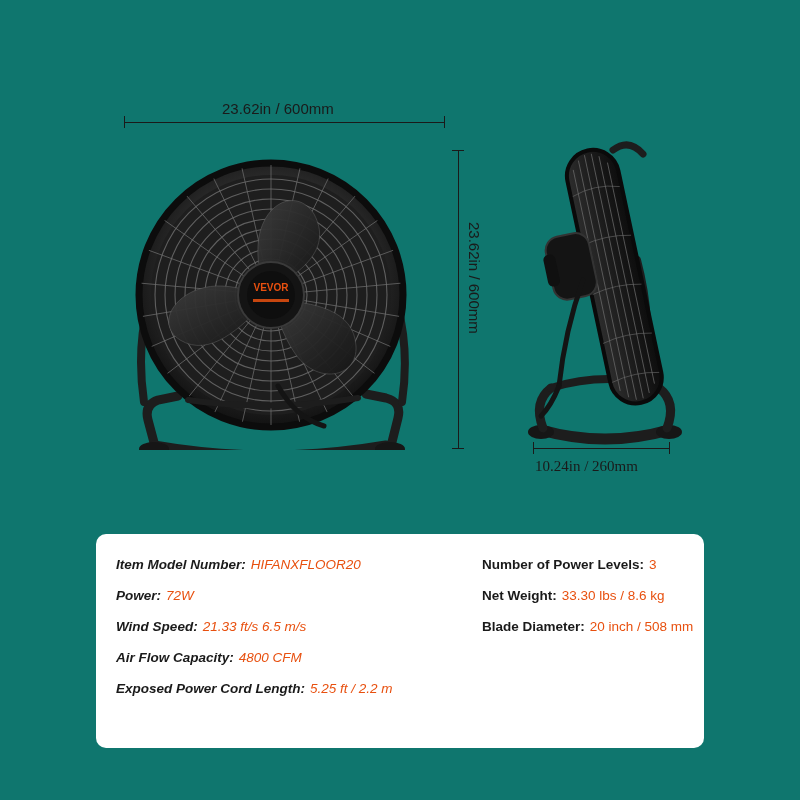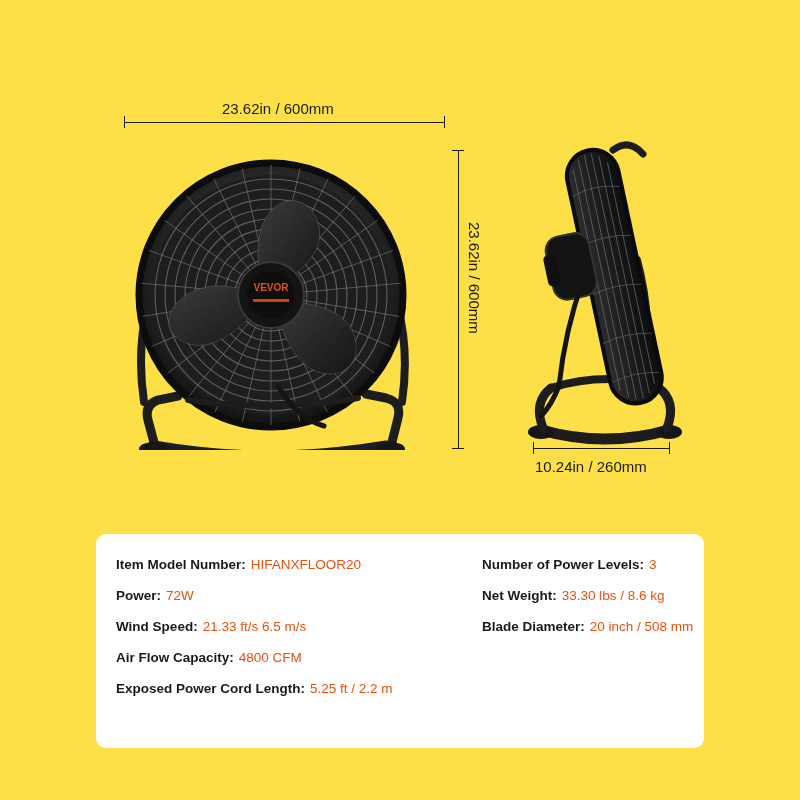--- a/index.html
+++ b/index.html
@@ -10,21 +10,21 @@
     width: 800px;
     height: 800px;
     background: #f7f7f7;
     font-family: "Liberation Sans", sans-serif;
     overflow: hidden;
   }
   .page {
     position: relative;
     width: 800px;
     height: 800px;
-    background: #fde047;
+    background: #0f766e;
   }
 
   
   .diagram {
     position: relative;
     width: 800px;
     height: 530px;
   }
 
   
@@ -88,21 +88,21 @@
     top: 534px;
     width: 608px;
     height: 214px;
     background: #ffffff;
     border-radius: 10px;
   }
   .spec-col {
     position: absolute;
     top: 22px;
   }
-  .spec-col.left { left: 20px; width: 330px; }
+  .spec-col.left { left: 20px; width: 330px; font-style: italic; }
   .spec-col.right { left: 350px; width: 250px; margin-left: 36px; }
 
   .spec-row {
     margin-bottom: 13px;
     font-size: 13.5px;
     line-height: 18px;
     white-space: nowrap;
   }
   .spec-key {
     color: #1a1a1a;
@@ -126,21 +126,21 @@
     <div class="dim-label" style="left:222px; top:100px;">23.62in / 600mm</div>
 
     <div class="dim-line-v" style="left:458px; top:150px; height:298px;"></div>
     <div class="tick-h" style="left:452px; top:150px;"></div>
     <div class="tick-h" style="left:452px; top:448px;"></div>
     <div class="dim-label-vert" style="left:466px; top:222px;">23.62in / 600mm</div>
 
     <div class="dim-line-h" style="left:533px; top:448px; width:136px;"></div>
     <div class="tick-v" style="left:533px; top:442px;"></div>
     <div class="tick-v" style="left:669px; top:442px;"></div>
-    <div class="dim-label" style="left:535px; top:458px;">10.24in / 260mm</div>
+    <div class="dim-label" style="left:535px; top:458px;font-family:Liberation Serif, serif;">10.24in / 260mm</div>
 
     <svg class="fan-front" viewBox="0 0 320 300" xmlns="http://www.w3.org/2000/svg">
       <defs>
         <radialGradient id="cageGrad" cx="50%" cy="45%" r="55%">
           <stop offset="0%" stop-color="#4a4a4a"></stop>
           <stop offset="70%" stop-color="#2b2b2b"></stop>
           <stop offset="100%" stop-color="#111111"></stop>
         </radialGradient>
         <linearGradient id="bladeGrad" x1="0" y1="0" x2="1" y2="1">
           <stop offset="0%" stop-color="#3c3c3c"></stop>

